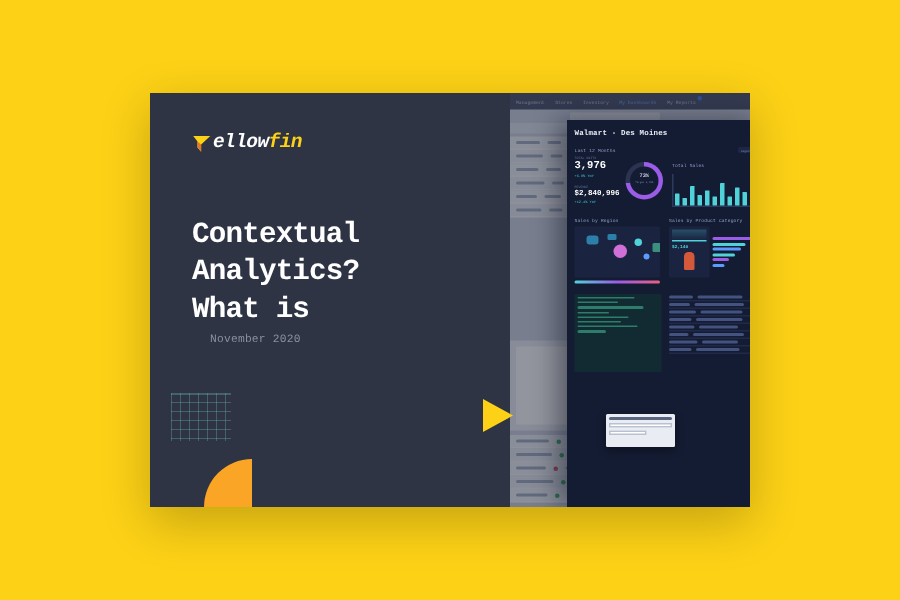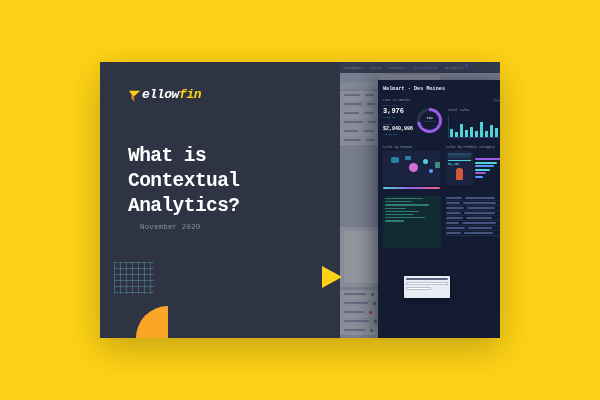--- a/index.html
+++ b/index.html
@@ -438,22 +438,22 @@
 
     <div id="logo">
       <svg class="y-mark" viewBox="0 0 16 16">
         <path d="M1 2 L15 2 L7.5 9 L7.5 15 L4.5 11.5 L4.5 6.5 Z" fill="#FCD116"></path>
         <path d="M4.5 6.5 L7.5 9 L7.5 15 L4.5 11.5 Z" fill="#E07A2A"></path>
       </svg>
       <span class="wordmark"><span>ellow</span><span class="fin">fin</span></span>
     </div>
 
     <div id="title-block">
+      <div class="title-line">Contextual Analytics?</div>
       <div class="title-line">What is</div>
-      <div class="title-line">Contextual Analytics?</div>
     </div>
 
     <div id="date-text">November 2020</div>
 
     <div id="grid-deco"></div>
     <div id="quarter-circle"></div>
   </div>
 
   <div id="triangle-deco"></div>
 </div>

